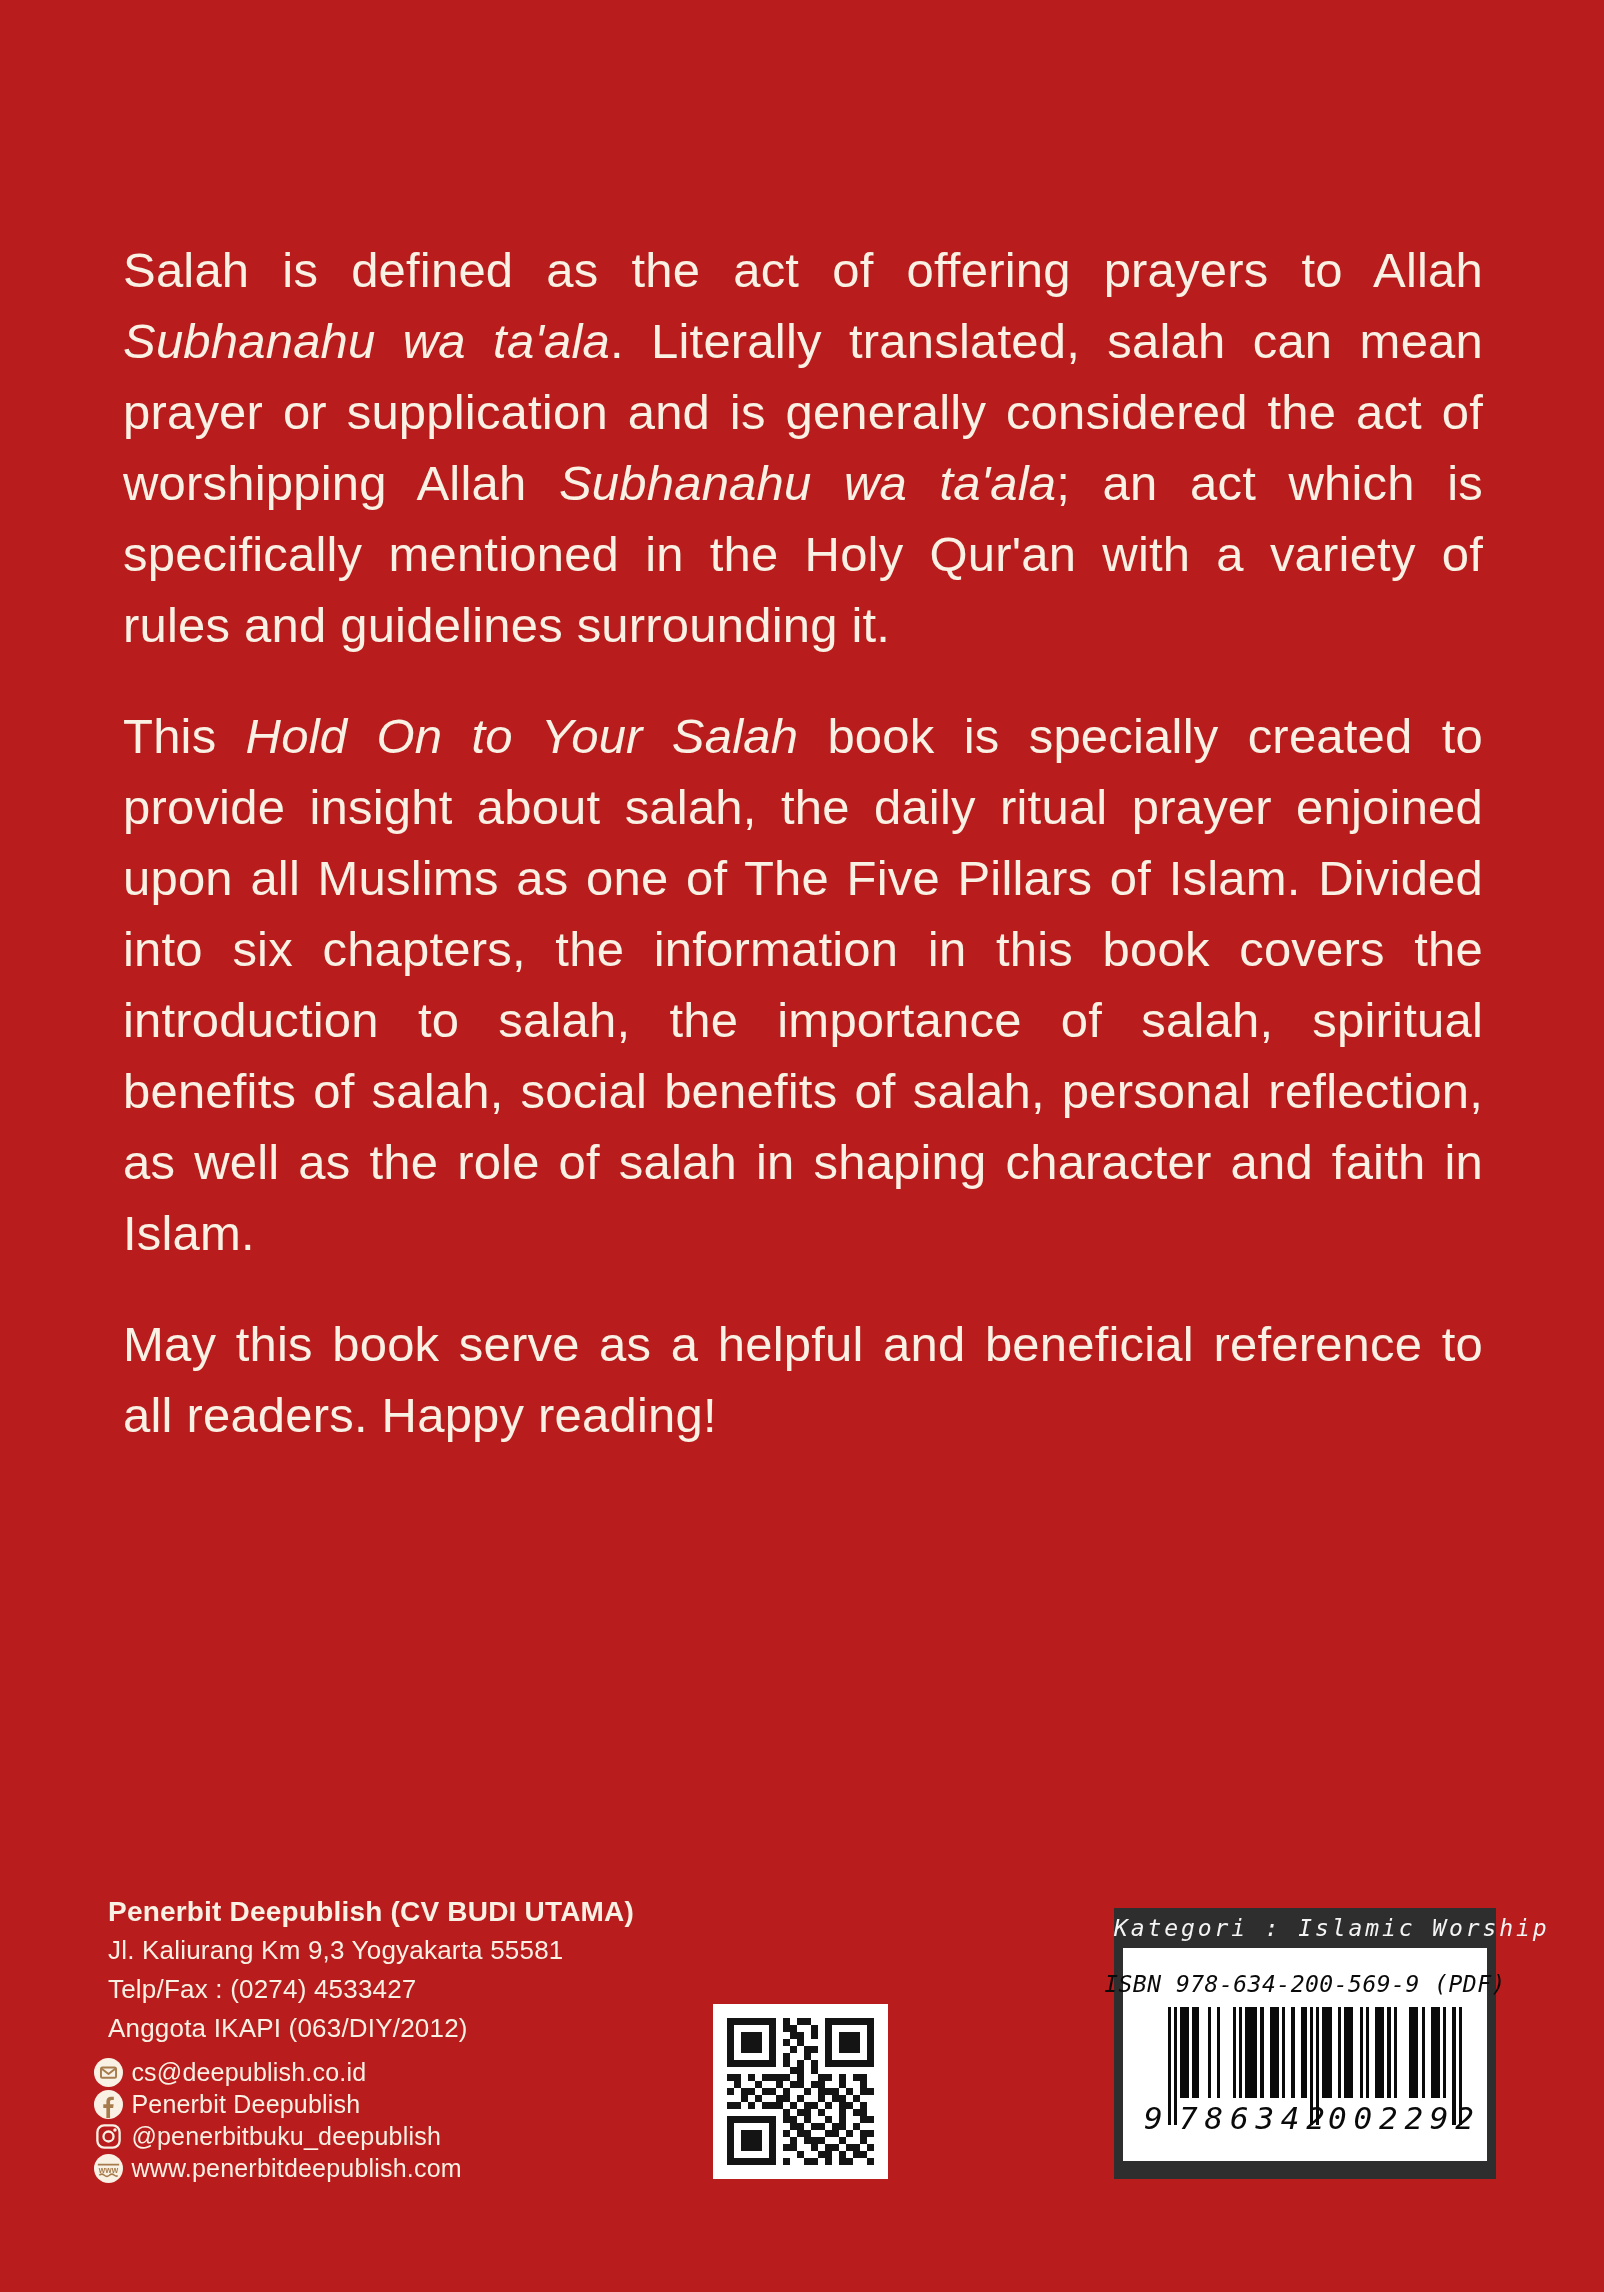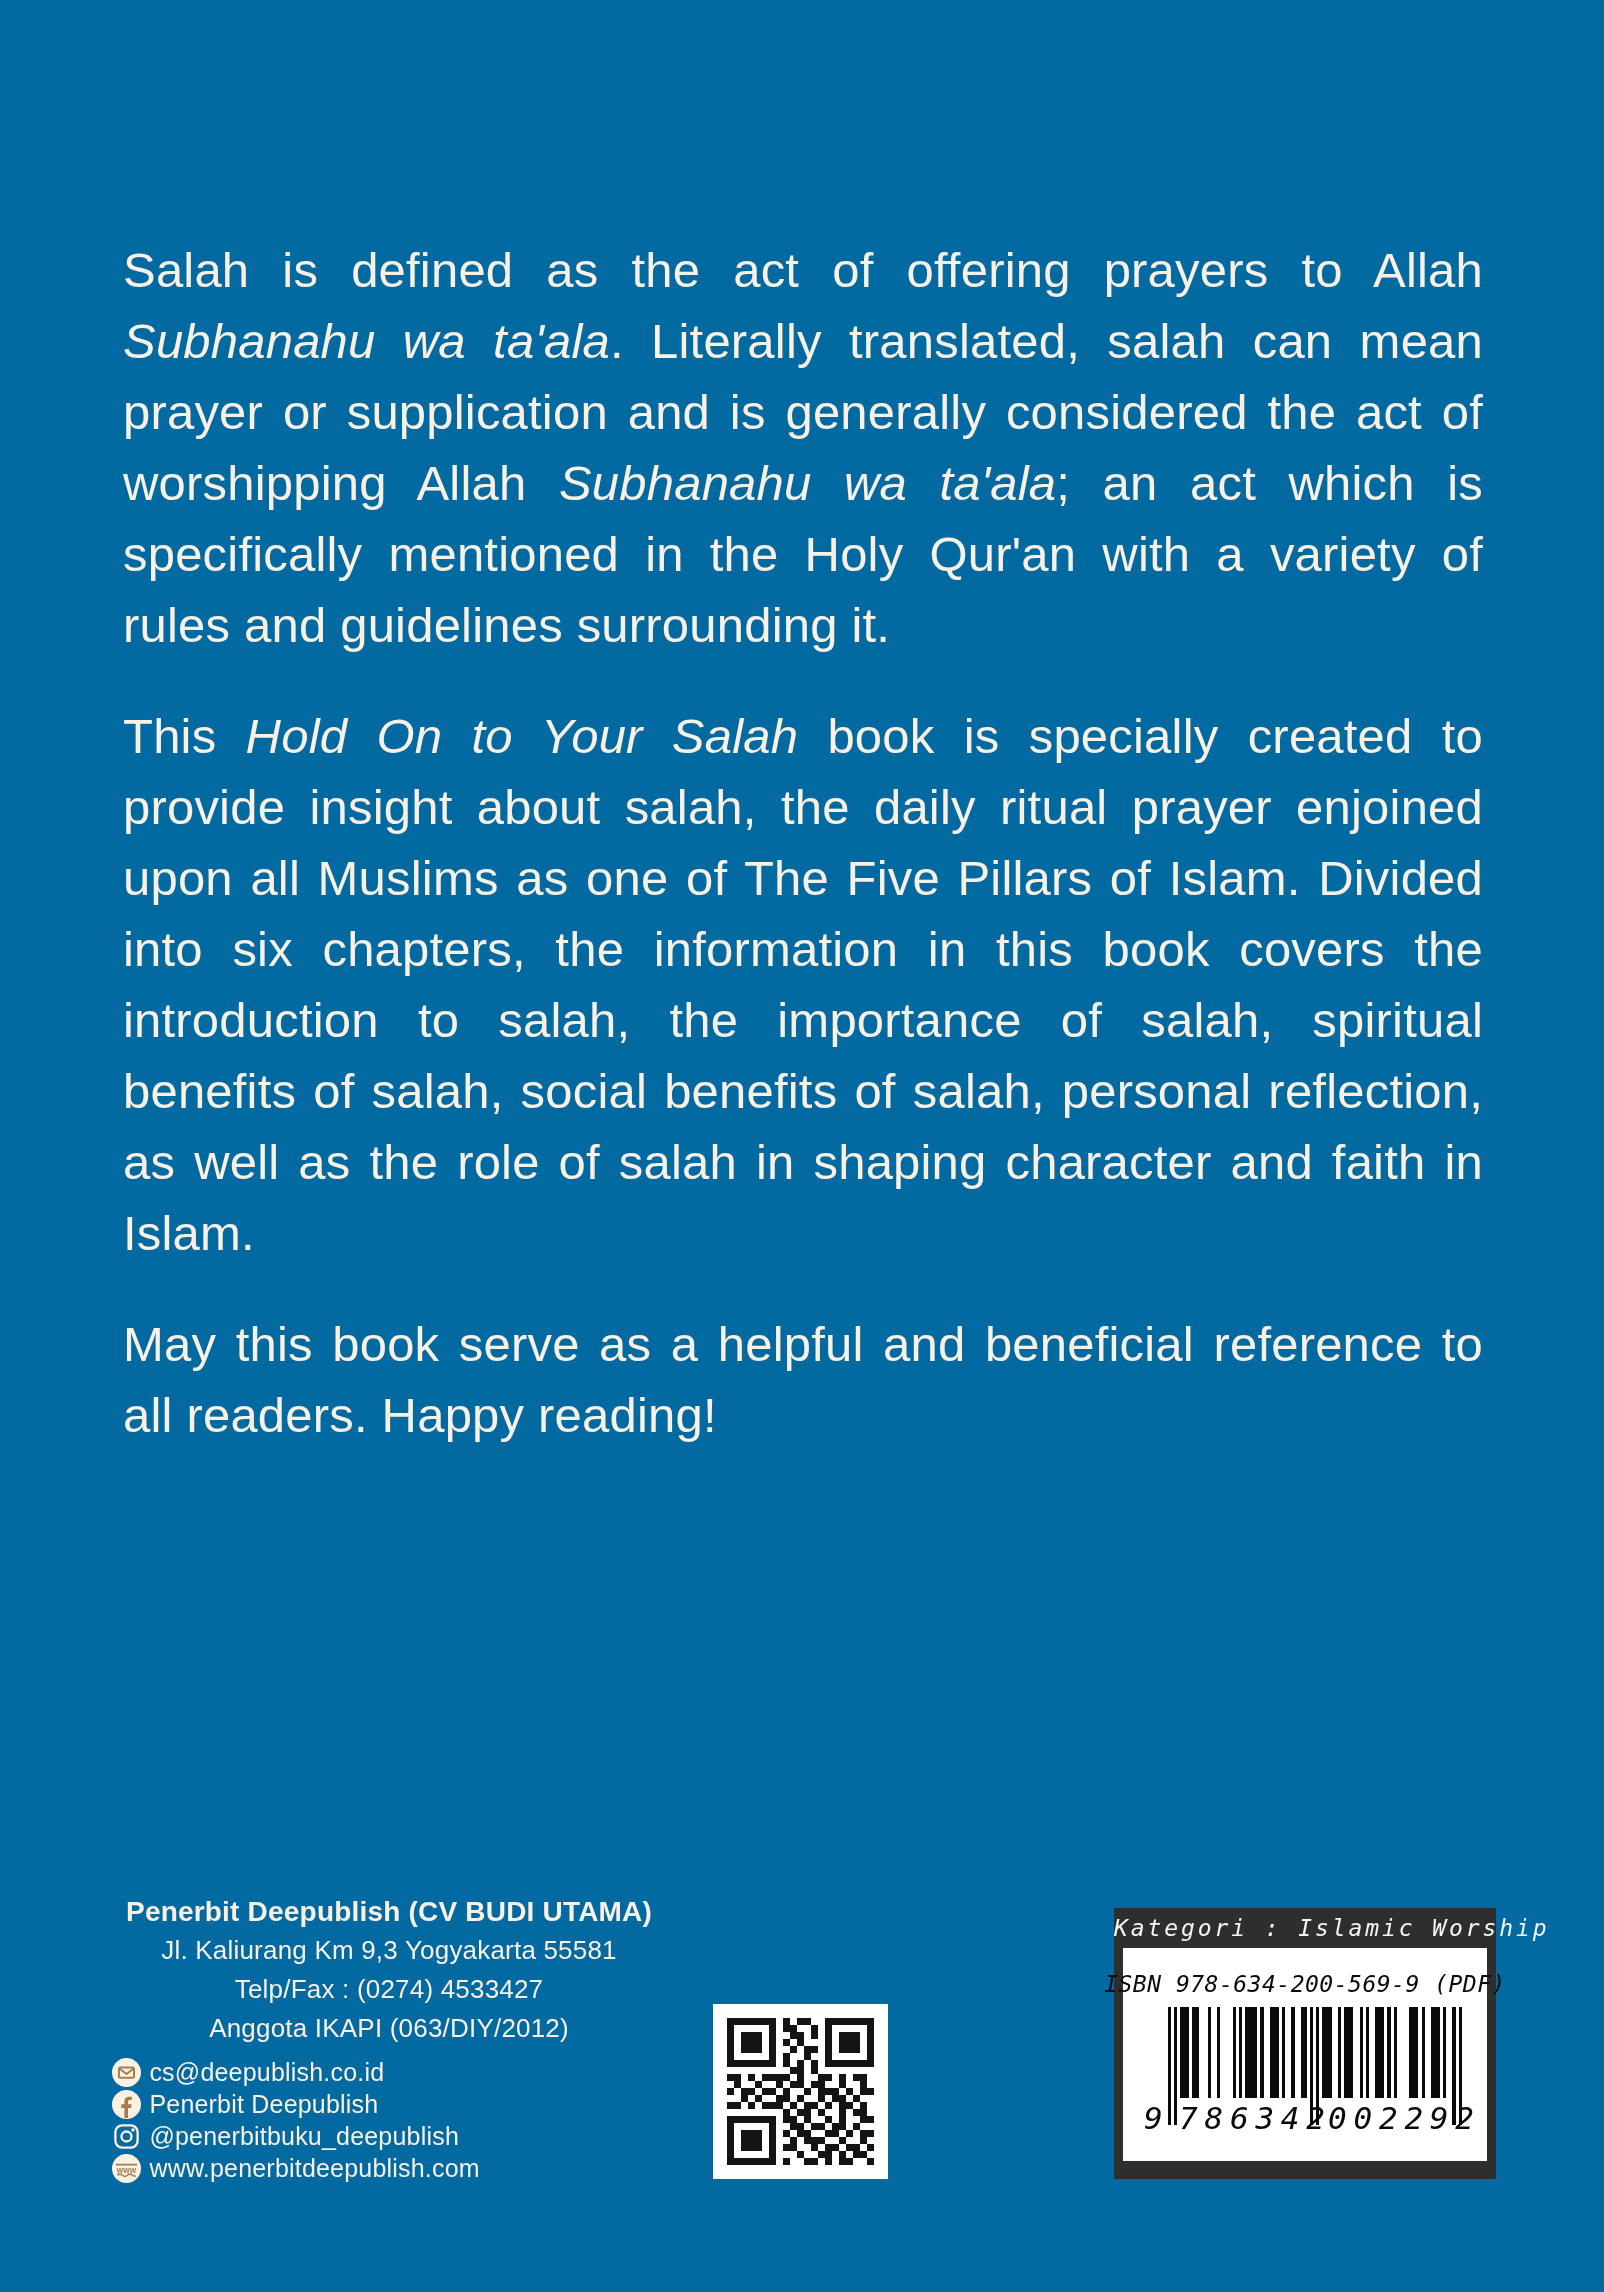--- a/index.html
+++ b/index.html
@@ -18,24 +18,23 @@
     font-size:49px; line-height:71px;
     text-align:justify; text-align-last:left;
     letter-spacing:0.2px;
   }
   .synopsis p { margin:0 0 40px 0; }
   .synopsis em { font-style:italic; }
   .synopsis .bi { font-weight:normal; font-style:italic;margin-top:19px; }
 
   
   .publisher {
-    position:absolute; left:126px; top:1892px;
+    position:absolute; left:108px; top:1892px;
     font-size:26px; line-height:39px;
     letter-spacing:0.2px;
-    text-align:center;
   }
   .pub-name { font-size:28px; font-weight:bold; }
 
   .contacts {
     list-style:none; margin:8.7px 0 0 -13.6px; padding:0;
   }
   .contacts li { display:flex; align-items:center; gap:8px; height:32px; font-size:25px; }
   .ic { width:29px; height:29px; flex:0 0 29px; display:inline-flex; }
   .ic svg { width:29px; height:29px; display:block; }
 
@@ -79,21 +78,21 @@
     font-family:"DejaVu Sans Mono", monospace;
     font-size:31px; color:#0a0a0a;
   }
   .ean .n9 { left:0px; }
   .ean .g1 { left:35px; width:126px; text-align:center; letter-spacing:6.8px; }
   .ean .g2 { left:184px; width:126px; text-align:center; letter-spacing:6.8px; }
 </style>
 </head>
 <body>
 
-<div class="page" style="background: #0369a1; color: rgb(248, 241, 228);">
+<div class="page" style="background: #b91c1c; color: rgb(248, 241, 228);">
 
   <main class="synopsis">
     <p><span>Salah is defined as the act of offering prayers to Allah </span><em>Subhanahu wa ta'ala</em><span>. Literally translated, salah can mean prayer or supplication and is generally considered the act of worshipping Allah </span><em>Subhanahu wa ta'ala</em><span>; an act which is specifically mentioned in the Holy Qur'an with a variety of rules and guidelines surrounding it.</span></p>
     <p><span>This </span><strong class="bi">Hold On to Your Salah</strong><span> book is specially created to provide insight about salah, the daily ritual prayer enjoined upon all Muslims as one of The Five Pillars of Islam. Divided into six chapters, the information in this book covers the introduction to salah, the importance of salah, spiritual benefits of salah, social benefits of salah, personal reflection, as well as the role of salah in shaping character and faith in Islam.</span></p>
     <p><span>May this book serve as a helpful and beneficial reference to all readers. Happy reading!</span></p>
   </main>
 
   <section class="publisher">
     <div class="pub-name">Penerbit Deepublish (CV BUDI UTAMA)</div>
     <div>Jl. Kaliurang Km 9,3 Yogyakarta 55581</div>

